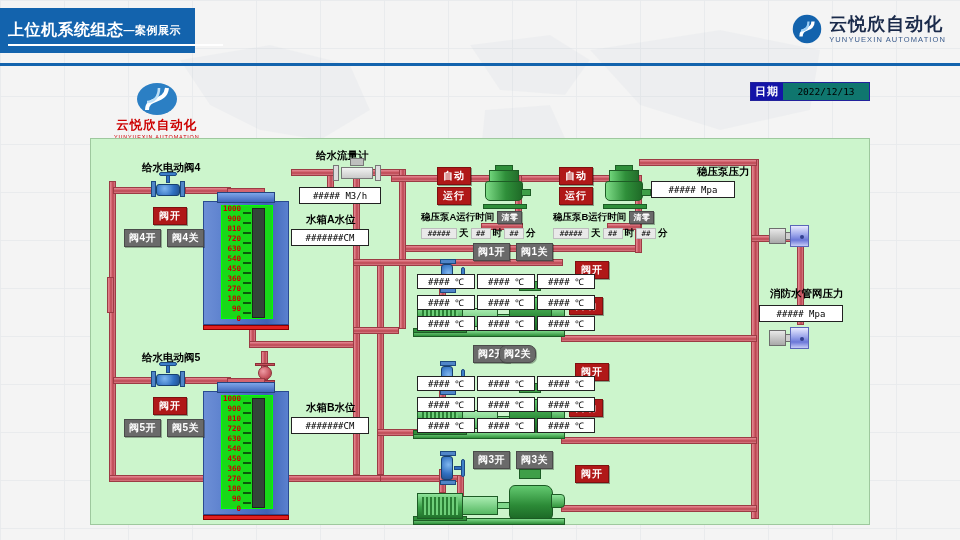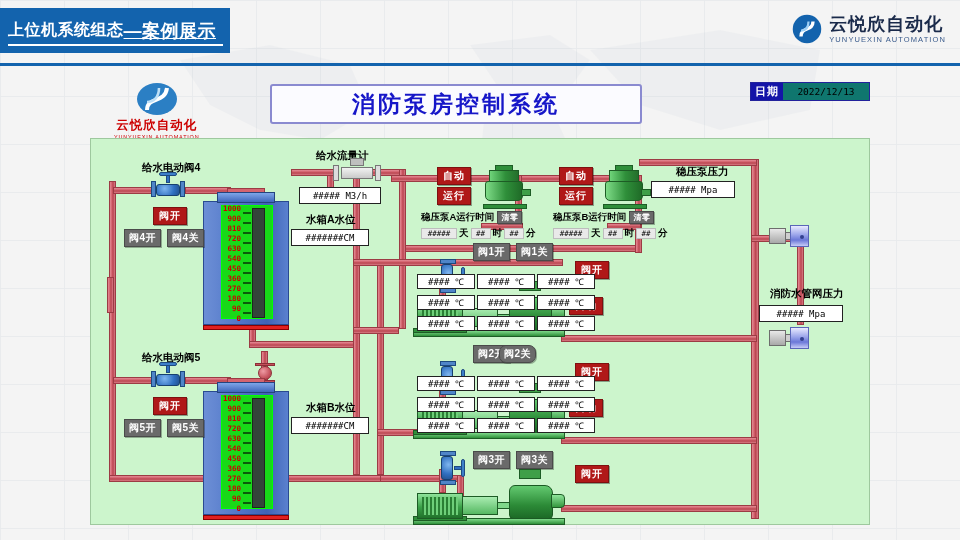--- a/index.html
+++ b/index.html
@@ -19,21 +19,21 @@
      background-size: 64px 48px; }
 
   
   .hdr-band { position:absolute; top:0; left:0; width:100%; height:62px; }
   .hdr-title {
     position:absolute; top:8px; left:0; height:45px;
     background:#1363ad; color:#fff;
     font-size:16px; font-weight:bold; letter-spacing:.5px;
     padding:0 14px 0 8px; display:flex; align-items:center;
   }
-  .hdr-title .em { font-size:18px;text-decoration:underline; }
+  .hdr-title .em { font-size:11px; }
   .hdr-underline { position:absolute; left:8px; bottom:7px; width:215px; height:2px; background:#fff; }
   .hdr-rule { position:absolute; top:63px; left:0; width:100%; height:3px; background:#1363ad; }
 
   .brand-tr { position:absolute; right:14px; top:14px; display:flex; align-items:center; gap:7px; }
   .brand-tr .logo-mark { width:30px; height:30px; }
   .brand-tr .btxt { line-height:1; }
   .brand-tr .bcn { font-size:18px; font-weight:bold; color:#1a2a4a; letter-spacing:1px; }
   .brand-tr .ben { font-size:7.5px; color:#3a5b8c; letter-spacing:1.1px; margin-top:3px; }
 
   
@@ -220,23 +220,20 @@
     <div class="hmi-logo">
       <svg class="logo-mark" viewBox="0 0 44 34">
         <ellipse cx="22" cy="17" rx="20" ry="16" fill="#2b7fc4"></ellipse>
         <path d="M12 28 C12 14 30 22 32 6" stroke="#fff" stroke-width="4" fill="none"></path>
         <path d="M12 20 C19 20 24 15 24 6" stroke="#bfe0f7" stroke-width="2.6" fill="none"></path>
       </svg>
       <div class="lcn">云悦欣自动化</div>
       <div class="len">YUNYUEXIN AUTOMATION</div>
     </div>
 
-    <div class="title-box">
-      <span>消防泵房控制系统</span>
-    </div>
 
     <div class="dt-box">
       <div class="dt-row">
         <div class="k">日期</div>
         <div class="v">2022/12/13</div>
       </div>
     </div>
   </div>
 
   <div class="canvas">
@@ -420,21 +417,21 @@
     <div class="tag-red" style="left:468px; top:28px;">自动</div>
     <div class="tag-red" style="left:468px; top:48px;">运行</div>
     <div class="vpump" style="left:512px; top:26px;">
       <div class="cap"></div>
         <div class="mtr"></div>
         <div class="bdy"></div>
         <div class="out"></div>
         <div class="bse"></div>
     </div>
 
-    <div class="lbl" style="left:570px; top:26px;">稳压泵压力</div>
+    <div class="lbl" style="left:591px; top:26px;">稳压泵压力</div>
     <div class="ro" style="left:560px; top:42px; width:84px; height:17px;">#####    Mpa</div>
     <div class="ptx" style="left:678px; top:86px;">
       <div class="blk"></div>
         <div class="nk"></div>
         <div class="cyl"></div>
     </div>
 
     <div style="left:330px; top:72px;">
       <div style="display:flex; align-items:center; gap:3px;">
         <span class="lbl-s">稳压泵A运行时间</span>

